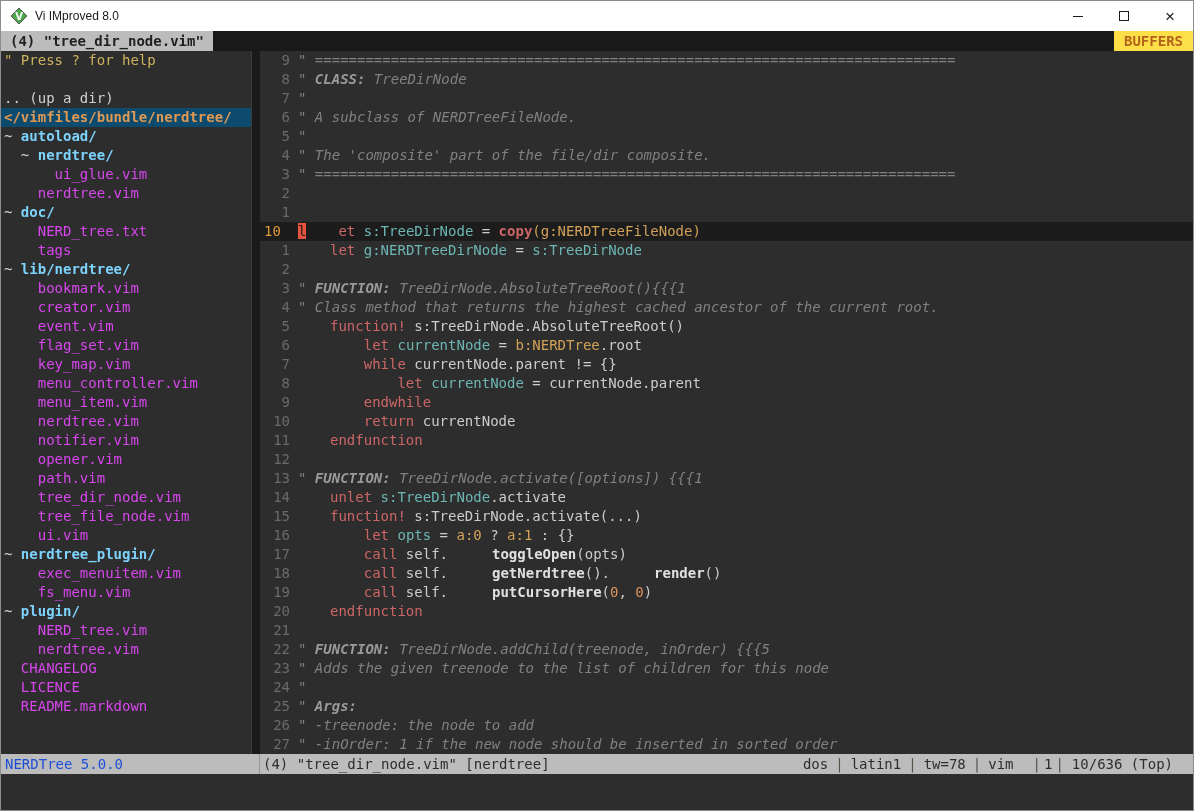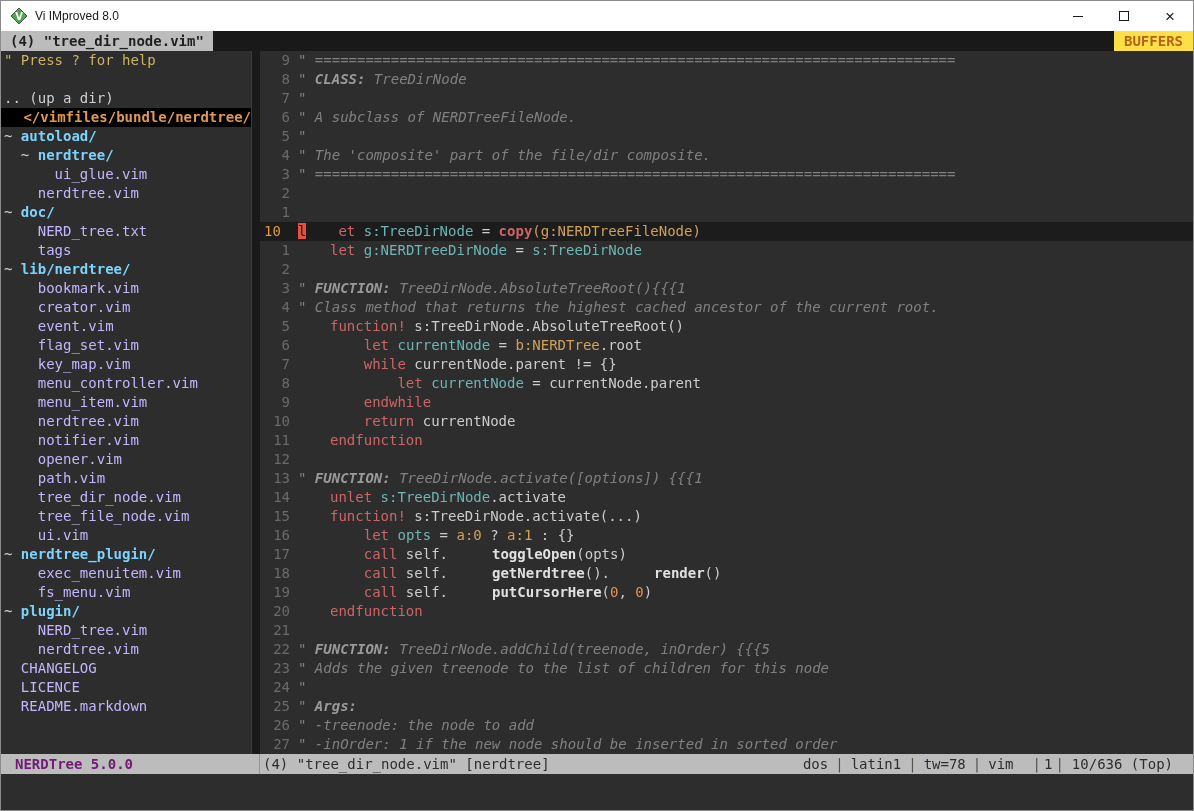--- a/index.html
+++ b/index.html
@@ -22,21 +22,21 @@
   .tabline { flex:0 0 20px; height:20px; background:#191919; display:flex;
              font-size:14px; line-height:20px; white-space:pre; }
   .tab-active { background:#bcbcbc; color:#1f1f1f; font-weight:bold; padding:0 9px; }
   .tabfill { flex:1; }
   .buffers-chip { background:#fde047; color:#b4631e; font-weight:bold; padding:0 10px; }
 
   
   .main { flex:0 0 703px; height:703px; display:flex; overflow:hidden; font-size:14px; }
   .nerdtree { flex:0 0 250px; width:250px; overflow:hidden; }
   .trow { height:19px; line-height:19px; white-space:pre; padding-left:3px; }
-  .trow.root-line { background:#000000;text-align:right; }
+  .trow.root-line { background:#0c4a6e; }
   .vsep { flex:0 0 9px; background:#1a1a1a; border-left:1px solid #3c3c3c; }
   .editor { flex:1; overflow:hidden; }
   .erow { height:19px; line-height:19px; white-space:pre; display:flex; }
   .erow.cursorline { background:#1c1c1c; }
   .gutter { flex:0 0 30px; text-align:right; color:#6a6a6a; }
   .gutter-cur { text-align:left; padding-left:4px; color:#de9a33; }
   .code { padding-left:8px; }
 
   
   .t-c   { color:#808080; font-style:italic; }
@@ -46,26 +46,26 @@
   .t-i   { color:#6cb6b4; }
   .t-y   { color:#d2a158; }
   .t-f   { color:#cccccc; }
   .t-m   { color:#e0e0e0; font-weight:bold;margin-left:44px; }
   .t-n   { color:#de935f; }
   .t-cur { background:#e5533f; color:#1a1a1a; }
   .t-help { color:#cdb35f; }
   .t-up   { color:#d0d0d0; }
   .t-root { color:#e09952; font-weight:bold; }
   .t-dir  { color:#7dd3fc; font-weight:bold;margin-top:44px; }
-  .t-file { color:#c4b5fd; }
+  .t-file { color:#d946ef; }
 
   
   .statusline { flex:0 0 20px; height:20px; background:#bcbcbc; display:flex;
                 font-size:14px; line-height:20px; color:#2d2d2d; white-space:pre; }
-  .st-left { flex:0 0 259px; padding-left:14px; font-weight:bold; color:#701a75;
+  .st-left { flex:0 0 259px; padding-left:4px; font-weight:normal; color:#1d4ed8;
              border-right:1px solid #979797; }
   .st-mid { flex:1; padding-left:3px; }
   .st-right { display:flex; padding-right:20px; }
   .st-sep { color:#55524a; margin:0 7px; }
   .st-gap { display:inline-block; width:16px; }
   .st-sep2 { color:#55524a; margin:0 3px; }
   .st-ruler { margin-left:5px; }
 
   
   .cmdline { flex:1; background:#2d2d2d; }

